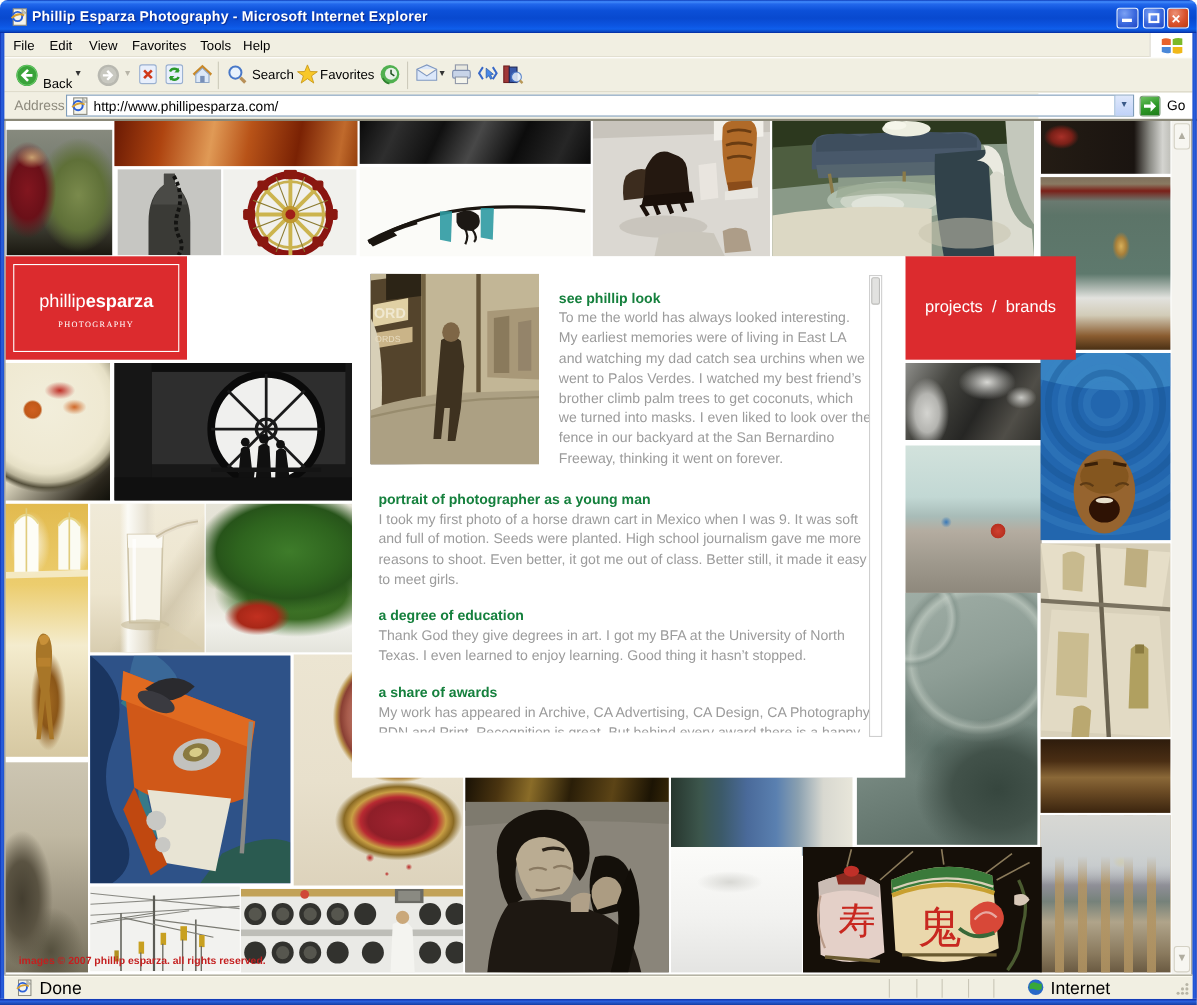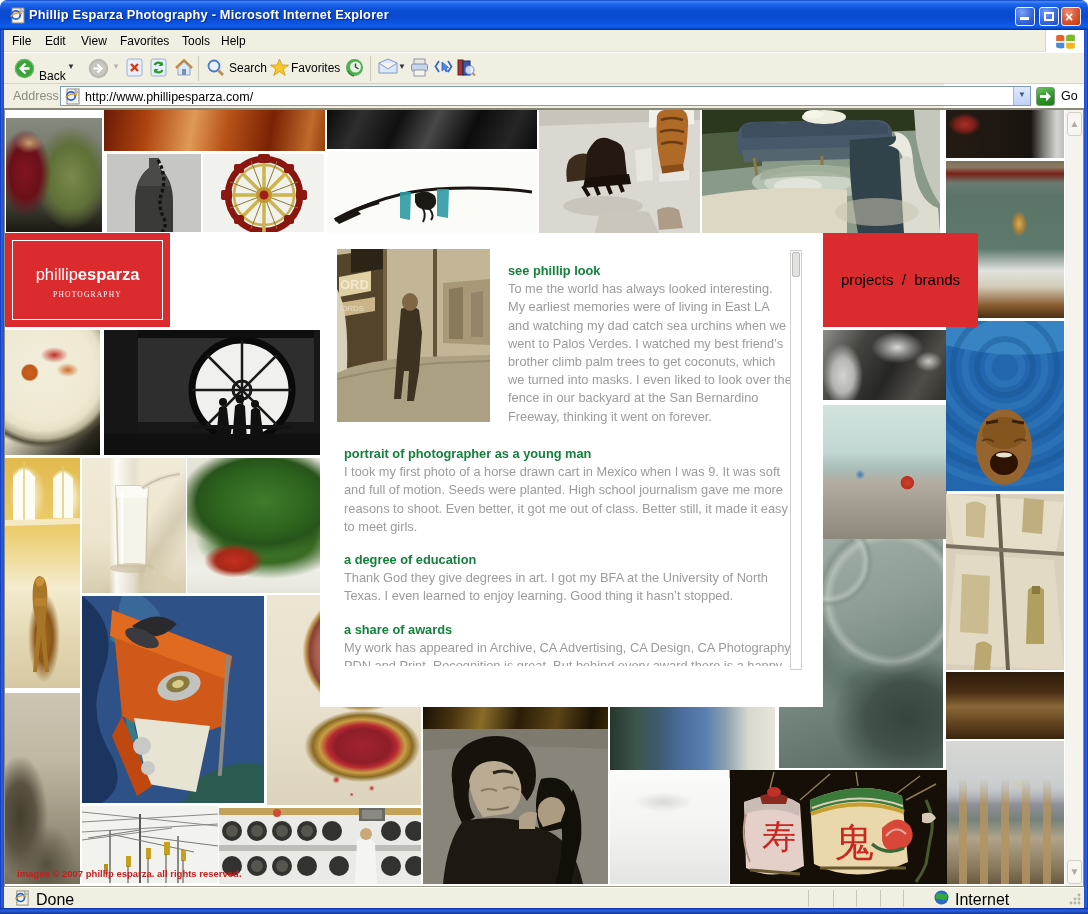--- a/index.html
+++ b/index.html
@@ -79,21 +79,21 @@
 
 .red { position:absolute; background:#dc2b2e; }
 #logoblk { left:1px; top:123px; width:165px; height:94px; }
 #logoinner { position:absolute; left:7px; top:7px; right:7px; bottom:7px;
   border:1px solid #fff; color:#fff; text-align:center; }
 #logoline1 { margin-top:24px; font-size:16.5px; color:#fff; }
 #logoline2 { margin-top:6px; font-family:"Liberation Serif",serif; font-size:7.5px;
   letter-spacing:1.2px; }
 #bioblk { left:159px; top:123px; width:159px; height:94px; color:#fff;
   font-size:16px; text-align:center; line-height:94px; }
-#projblk { left:819px; top:123px; width:155px; height:94px; color:#000000;
+#projblk { left:819px; top:123px; width:155px; height:94px; color:#ffffff;
   font-size:15px; text-align:center; line-height:94px; }
 
 
 #panel { position:absolute; left:316px; top:123px; width:503px; height:474px; background:#fff; }
 #ptext { position:absolute; left:0; top:0; width:503px; height:433px; overflow:hidden;
   color:#9b9b9b; font-size:12.8px; line-height:18.2px; }
 #ptext b { color:#15803d; }
 #col1 { position:absolute; left:188px; top:29px; width:296px; }
 #col2 { position:absolute; left:24px; top:212px; width:460px; }
 .pgap { height:15px; }

